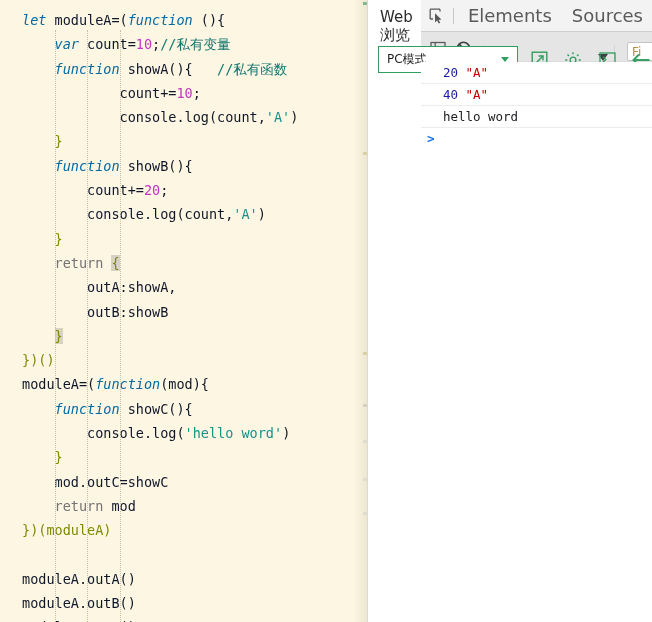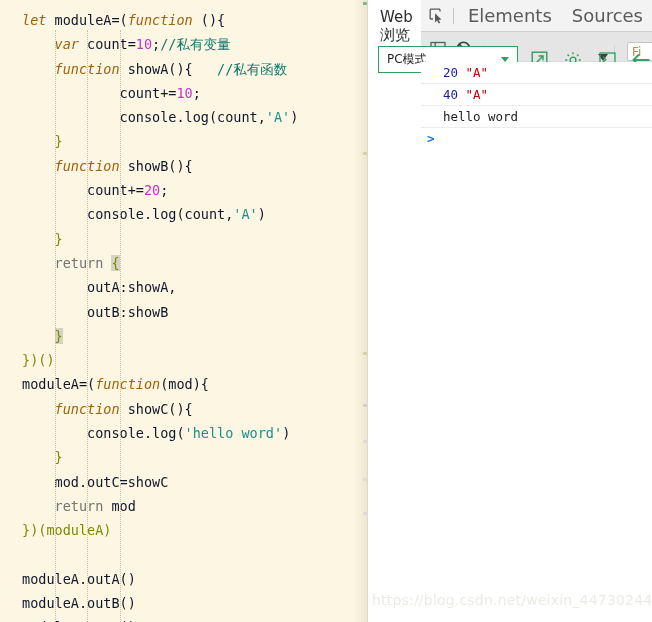--- a/index.html
+++ b/index.html
@@ -40,21 +40,21 @@
   
   .guide {
     position: absolute;
     top: 0;
     width: 1px;
     border-left: 1px dotted #c9c0a4;
     pointer-events: none;
   }
 
   
-  .kw-italic { color: #a16207; font-style: italic; text-align: right; }
+  .kw-italic { color: #0369a1; font-style: italic; text-align: right; }
   .kw-ret    { color: #737373; }
   .plain     { color: #0f172a; }
   .num       { color: #c436c4; }
   .str       { color: #17918b; }
   .com       { color: #0f766e; }
   .punc      { color: #7d8b00; }
   .bmatch    { background: #d6d3c4; }
 
   
   #editor-shadow {
@@ -361,14 +361,13 @@
       <div id="console-log">
           <div class="log-row"><span class="log-num">20</span><span class="log-plain"> </span><span class="log-str">"A"</span></div>
           <div class="log-row"><span class="log-num">40</span><span class="log-plain"> </span><span class="log-str">"A"</span></div>
           <div class="log-row"><span class="log-plain">hello word</span></div>
           <div id="console-prompt">&gt;</div>
         </div>
 
     </div>
   </div>
 
-  <div id="watermark">https://blog.csdn.net/weixin_44730244</div>
 </div>
 
 </body></html>

